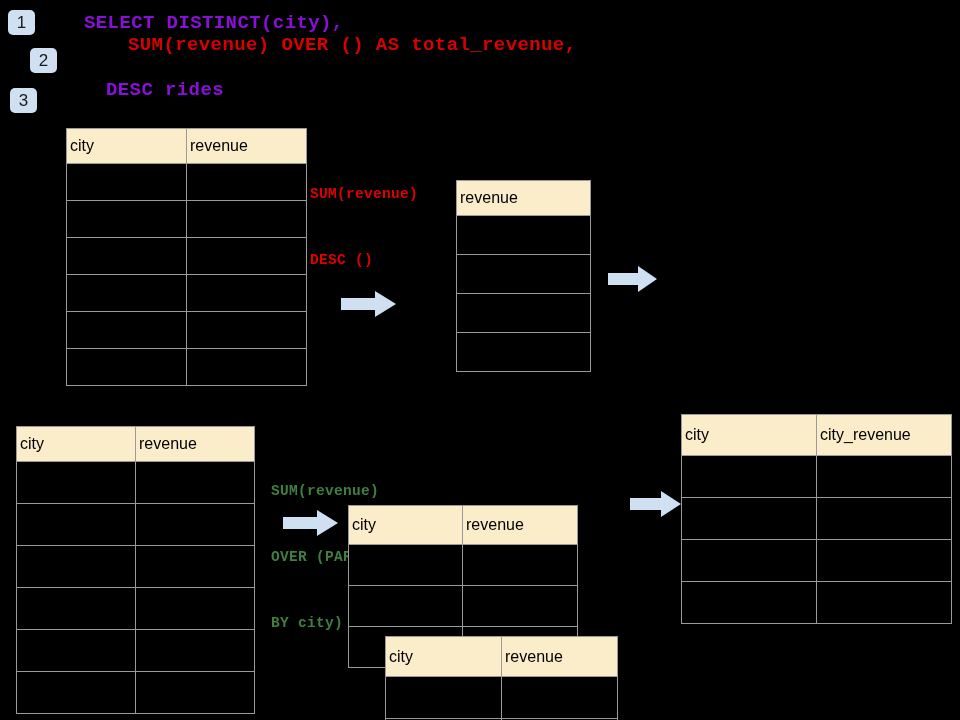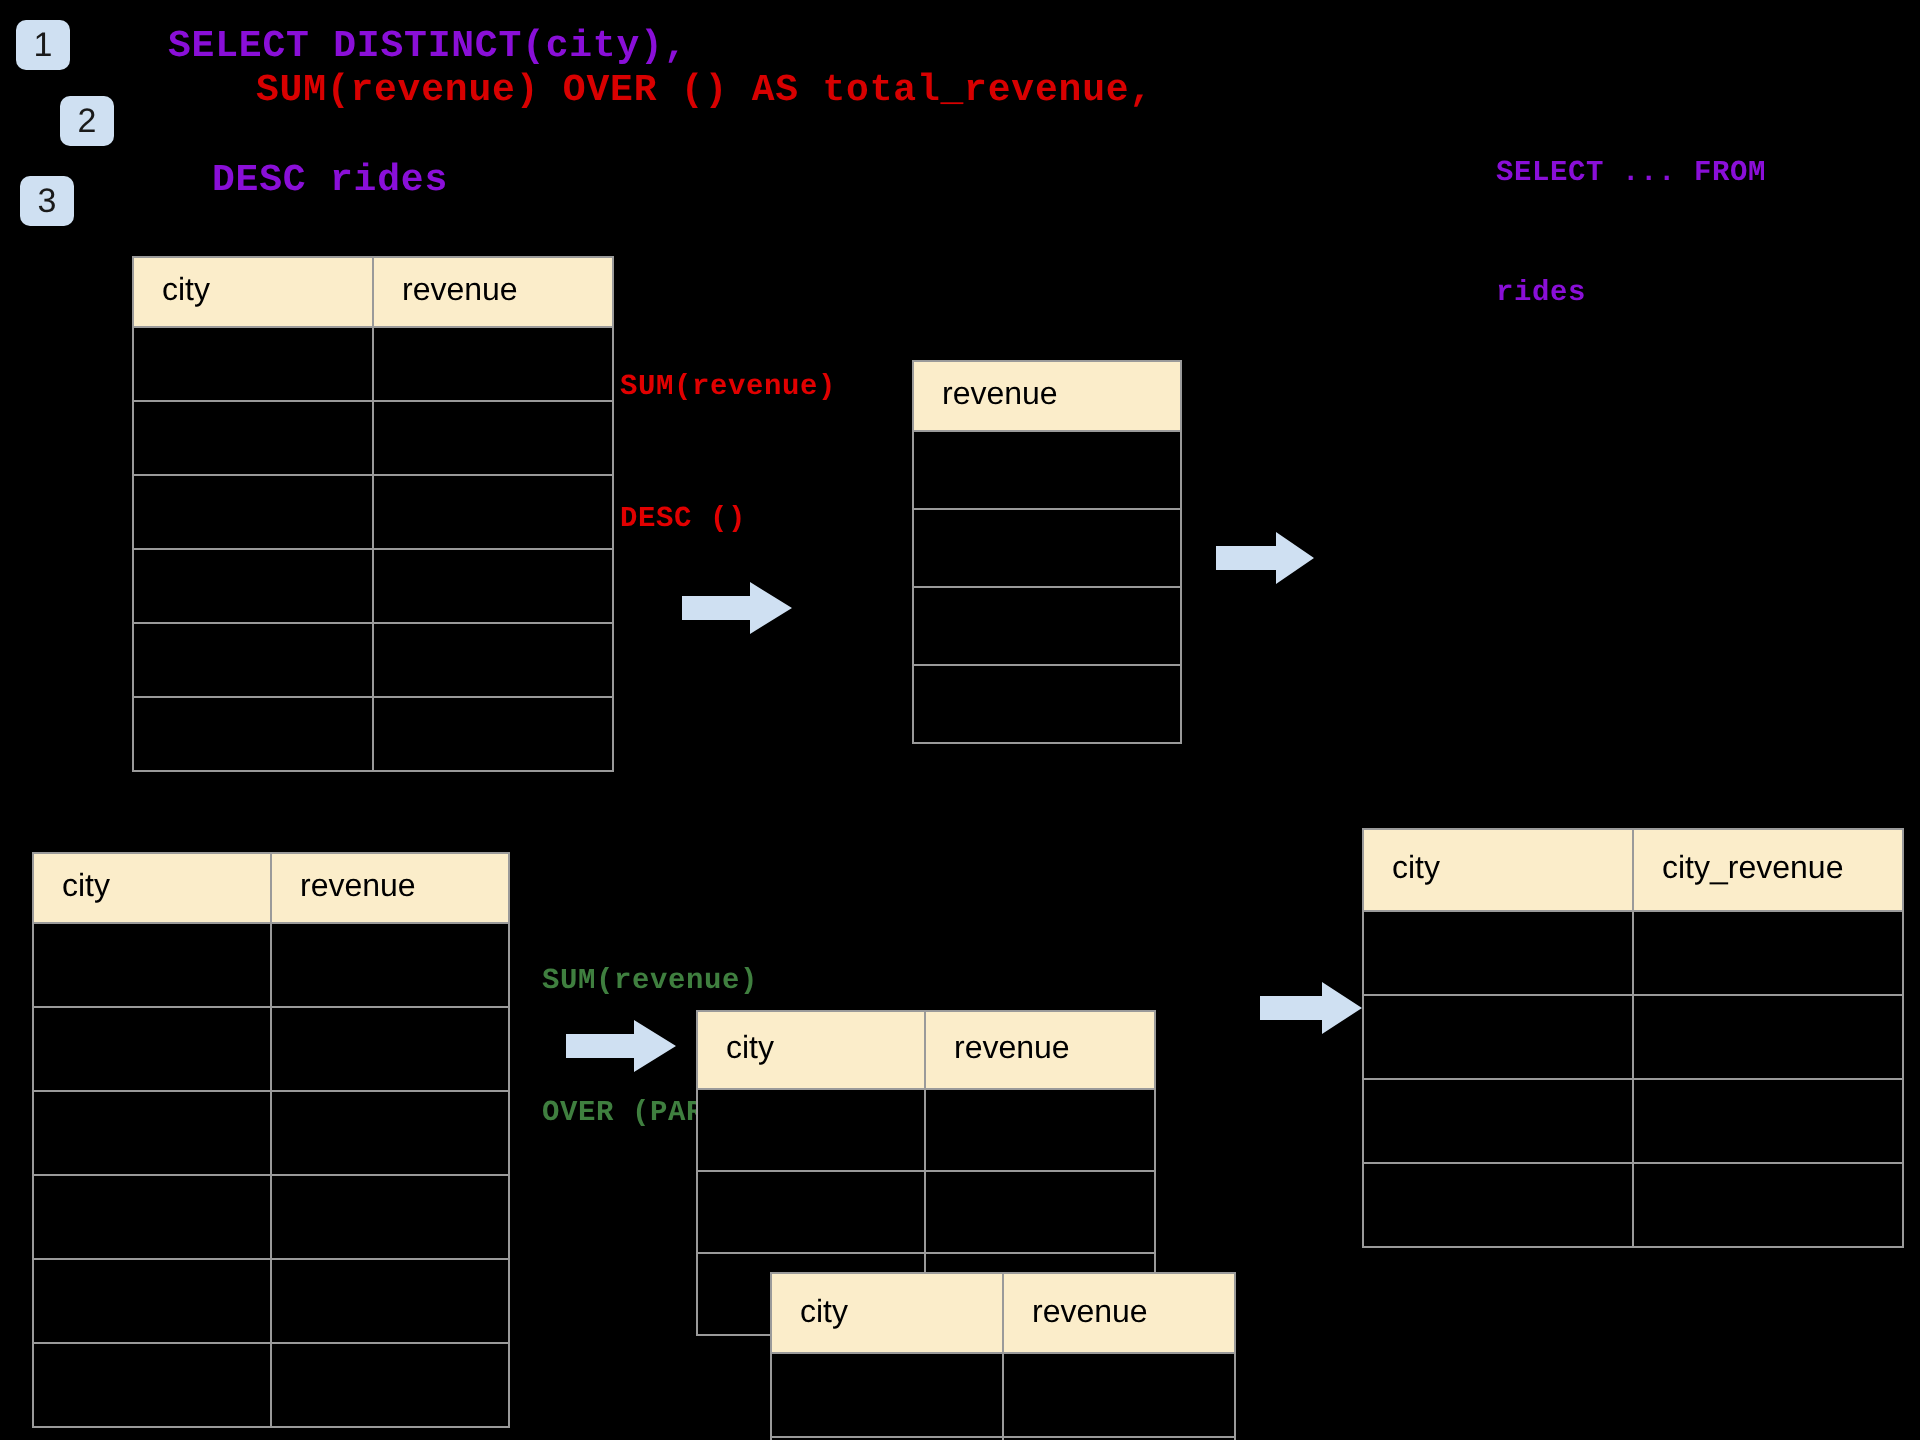--- a/index.html
+++ b/index.html
@@ -73,21 +73,21 @@
     padding: 0;
     margin: 0;
   }
   .tbl th {
     background: #fbedca;
     color: #000000;
     font-family: "Liberation Sans", sans-serif;
     font-weight: 400;
     font-size: 16px;
     text-align: left;
-    padding-left: 14px;
+    padding-left: 3px;
     height: 34px;
     vertical-align: middle;
     white-space: nowrap;
   }
   .tbl td {
     background: #000000;
     height: 36px;
   }
 
   
@@ -101,33 +101,30 @@
 <div id="canvas">
 
   <div class="badge" style="left:8px;  top:10px;">1</div>
   <div class="badge" style="left:30px; top:48px;">2</div>
   <div class="badge" style="left:10px; top:88px;">3</div>
 
   <div class="code c-violet" style="left:84px;  top:12px;">SELECT DISTINCT(city),</div>
   <div class="code c-red" style="left:128px; top:34px;">SUM(revenue) OVER () AS total_revenue,</div>
   <div class="code c-violet" style="left:106px; top:79px;">DESC rides</div>
 
-  <div class="annot a-violet" style="left:748px; top:37px; line-height:20px;">
-    <div>SELECT ... FROM</div>
-    <div>rides</div>
-  </div>
 
   <div class="annot a-red" style="left:310px; top:139px;">
     <div>SUM(revenue)</div>
     <div>DESC ()</div>
   </div>
 
   <div class="annot a-green" style="left:271px; top:436px;">
     <div>SUM(revenue)</div>
     <div>OVER (PARTITION</div>
+    <div>BY city)</div>
   </div>
 
   <table class="tbl" style="left:66px; top:128px; width:240px;">
     <colgroup>
         <col style="width:120px">
         <col style="width:120px">
       </colgroup>
     <thead>
       <tr>
         <th>city</th>

